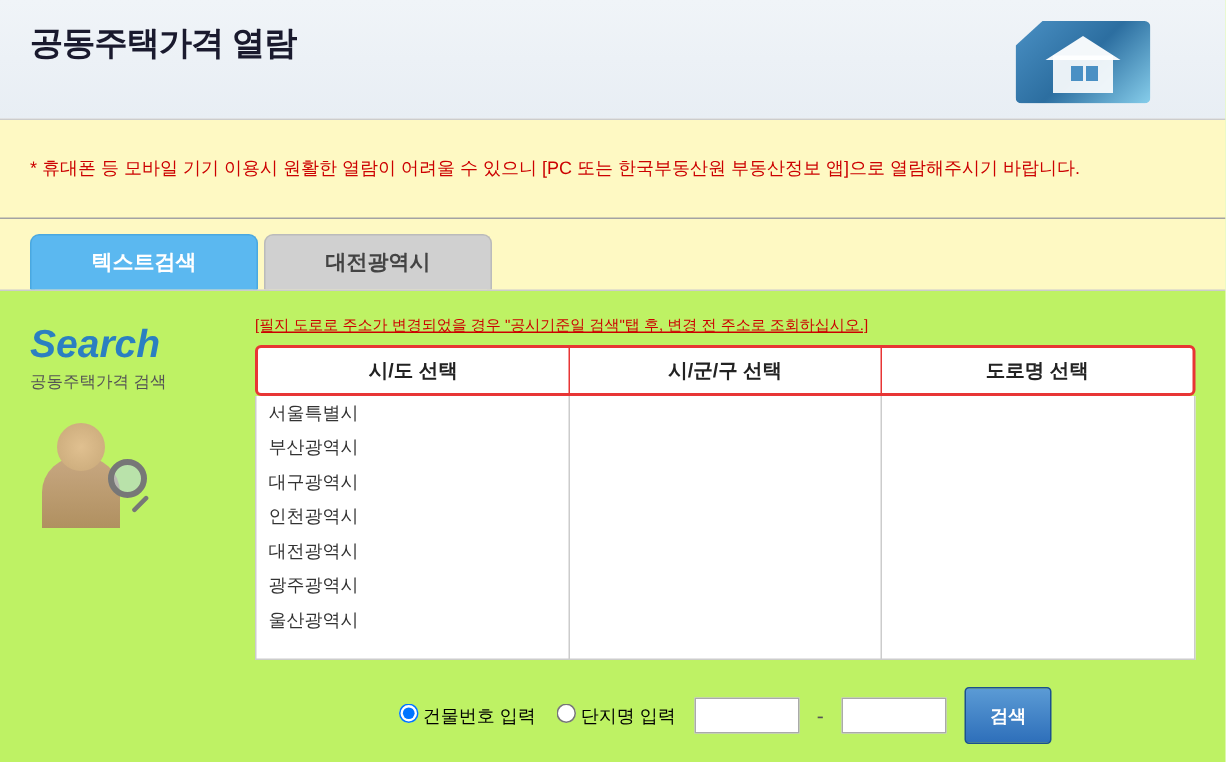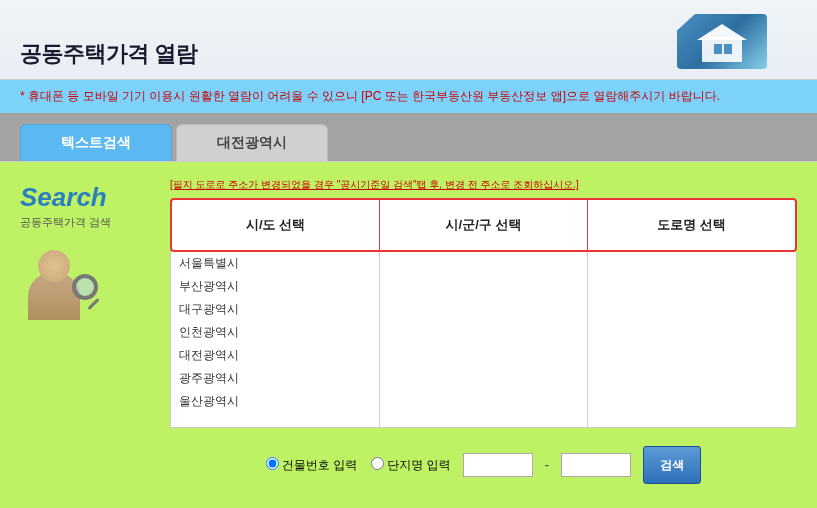--- a/index.html
+++ b/index.html
@@ -15,21 +15,21 @@
       padding: 0;
       background: #fff;
     }
 
     
     .header {
       background: linear-gradient(to bottom, #f0f4f8, #e8eef4);
       padding: 14px 20px 10px 20px;
       border-bottom: 1px solid #ccc;
       display: flex;
-      align-items: flex-end;
+      align-items: flex-start;
       justify-content: space-between;
       gap: 48px;
     }
     .header-title {
       font-size: 22px;
       font-weight: bold;
       color: #1a1a2e;
       letter-spacing: -0.5px;
     }
 
@@ -45,32 +45,32 @@
       background: linear-gradient(135deg, #4a90c4 0%, #2c6ea0 50%, #87CEEB 100%);
       clip-path: polygon(20% 0%, 100% 0%, 100% 100%, 0% 100%, 0% 30%);
       border-radius: 4px;
       display: flex;
       align-items: center;
       justify-content: center;
     }
 
     
     .notice-bar {
-      background: #7dd3fc;
-      padding: 8px 20px;
+      background: #fef9c3;
+      padding: 24px 20px;
       font-size: 12px;
       color: #cc0000;
       border-bottom: 1px solid #a3a3a3;
     }
 
     
     .tabs-row {
       display: flex;
       padding: 10px 20px 0 20px;
-      background: #a3a3a3;
+      background: #fef9c3;
       border-bottom: 1px solid #ccc;
     }
     .tab {
       padding: 9px 40px;
       font-size: 14px;
       font-weight: bold;
       cursor: pointer;
       border-radius: 6px 6px 0 0;
       border: 1px solid #ccc;
       border-bottom: none;
@@ -184,21 +184,21 @@
     
     .columns-header {
       display: flex;
       border: 2px solid #e83535;
       border-radius: 4px;
       background: #fff;
       margin-bottom: 0;
     }
     .col-header {
       flex: 1;
-      padding: 16px 10px;
+      padding: 6px 10px;
       font-size: 13px;
       font-weight: bold;
       color: #222;
       text-align: center;
       border-right: 1px solid #e83535;
     }
     .col-header:last-child {
       border-right: none;
     }
 

